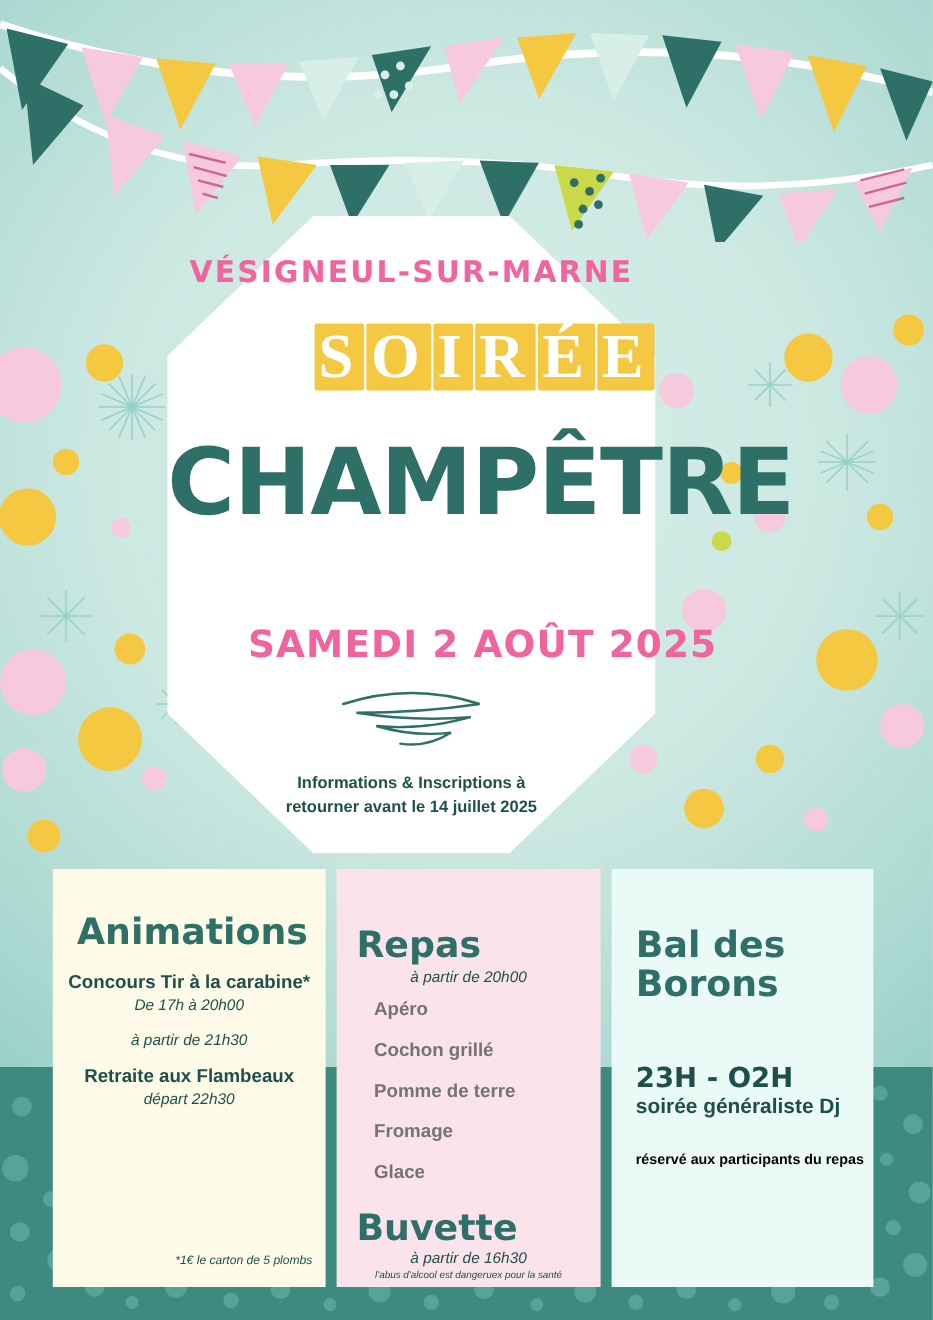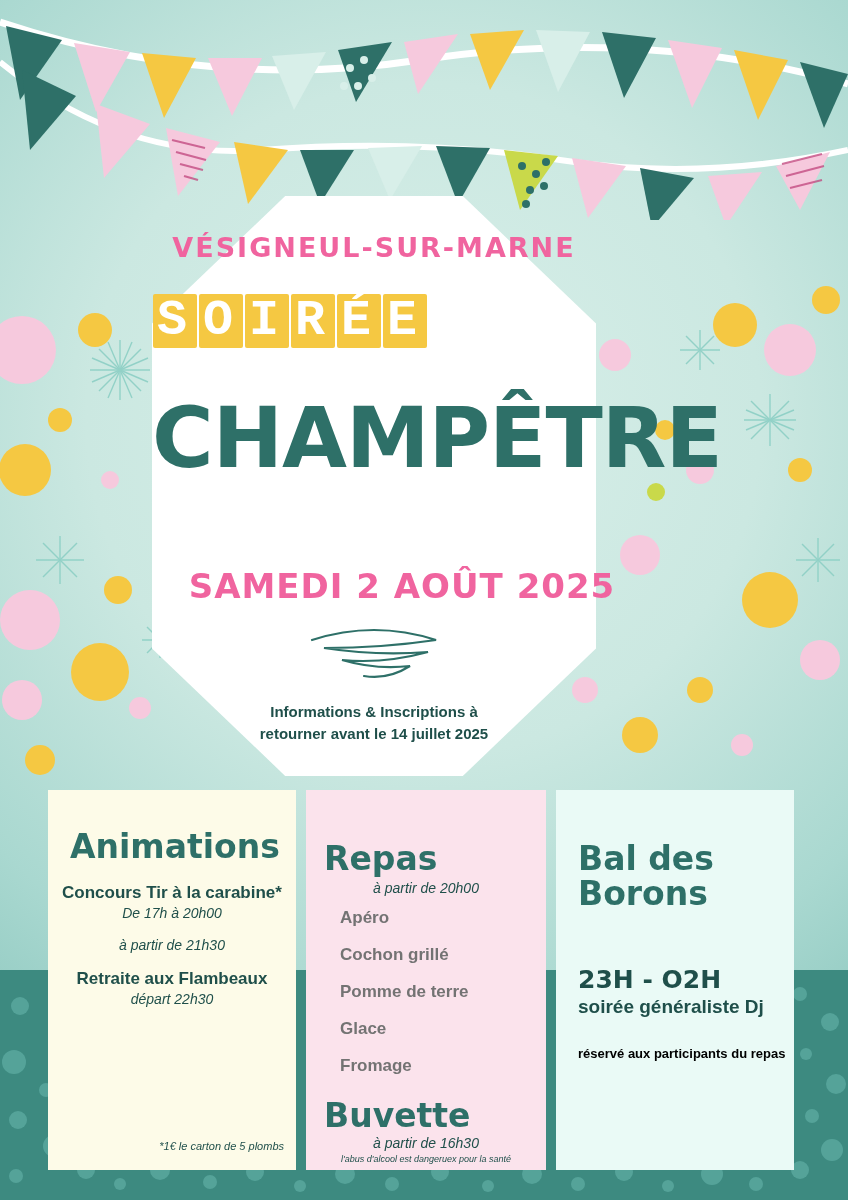--- a/index.html
+++ b/index.html
@@ -26,35 +26,35 @@
     clip-path:polygon(30% 0%,70% 0%,100% 22%,100% 78%,70% 100%,30% 100%,0% 78%,0% 22%);
     box-shadow:0 0 0 0 rgba(0,0,0,0);
   }
   .oct-wrap{position:absolute;left:152px;top:196px;width:444px;height:580px;}
   .town{
     position:absolute;top:36px;left:0;width:444px;text-align:center;
     color:#f0649f;font-weight:bold;font-size:27px;letter-spacing:2px;
     font-family:"DejaVu Sans",sans-serif;
   }
   .soiree{
-    position:absolute;top:98px;left:0;width:444px;text-align:left;
-    font-size:50px;font-weight:bold;letter-spacing:6px;line-height:1;
-    font-family:Liberation Mono, monospace;
+    position:absolute;top:98px;left:0;width:444px;text-align:right;
+    font-size:57px;font-weight:bold;letter-spacing:6px;line-height:1;
+    font-family:Liberation Serif, serif;
   }
   .soiree span{
     display:inline-block;background:#f5c842;color:#ffffff;
     padding:2px 4px;margin:0 1px;border-radius:2px;
   }
   .champetre{
     position:absolute;top:200px;left:0;width:532px;text-align:center;
     font-size:84px;font-weight:bold;color:#2e7068;line-height:1;
     font-family:"DejaVu Sans",sans-serif;letter-spacing:-1px;
   }
   .date{
-    position:absolute;top:370px;left:0;width:500px;text-align:center;
+    position:absolute;top:370px;left:0;width:500px;text-align:right;
     color:#f0649f;font-weight:bold;font-size:34px;letter-spacing:1px;
     font-family:"DejaVu Sans",sans-serif;
   }
   .swirl{position:absolute;top:430px;left:152px;width:140px;height:60px;}
   .infos{
     position:absolute;top:505px;left:0;width:444px;text-align:center;
     color:#1f4f4a;font-weight:bold;font-size:15px;line-height:1.45;
   }
   
   .band{
@@ -313,22 +313,22 @@
       <div class="foot">*1€ le carton de 5 plombs</div>
     </div>
 
     <div class="card card2 c2">
       <div class="card-title">Repas</div>
       <div class="sub">à partir de 20h00</div>
       <ul>
         <li>Apéro</li>
         <li>Cochon grillé</li>
         <li>Pomme de terre</li>
+        <li>Fromage</li>
         <li>Glace</li>
-        <li>Fromage</li>
       </ul>
       <div class="card-title buv">Buvette</div>
       <div class="buvsub">à partir de 16h30</div>
       <div class="warn">l'abus d'alcool est dangeruex pour la santé</div>
     </div>
 
     <div class="card card3 c3">
       <div class="card-title">
         <div>Bal  des</div>
         <div>Borons</div>

